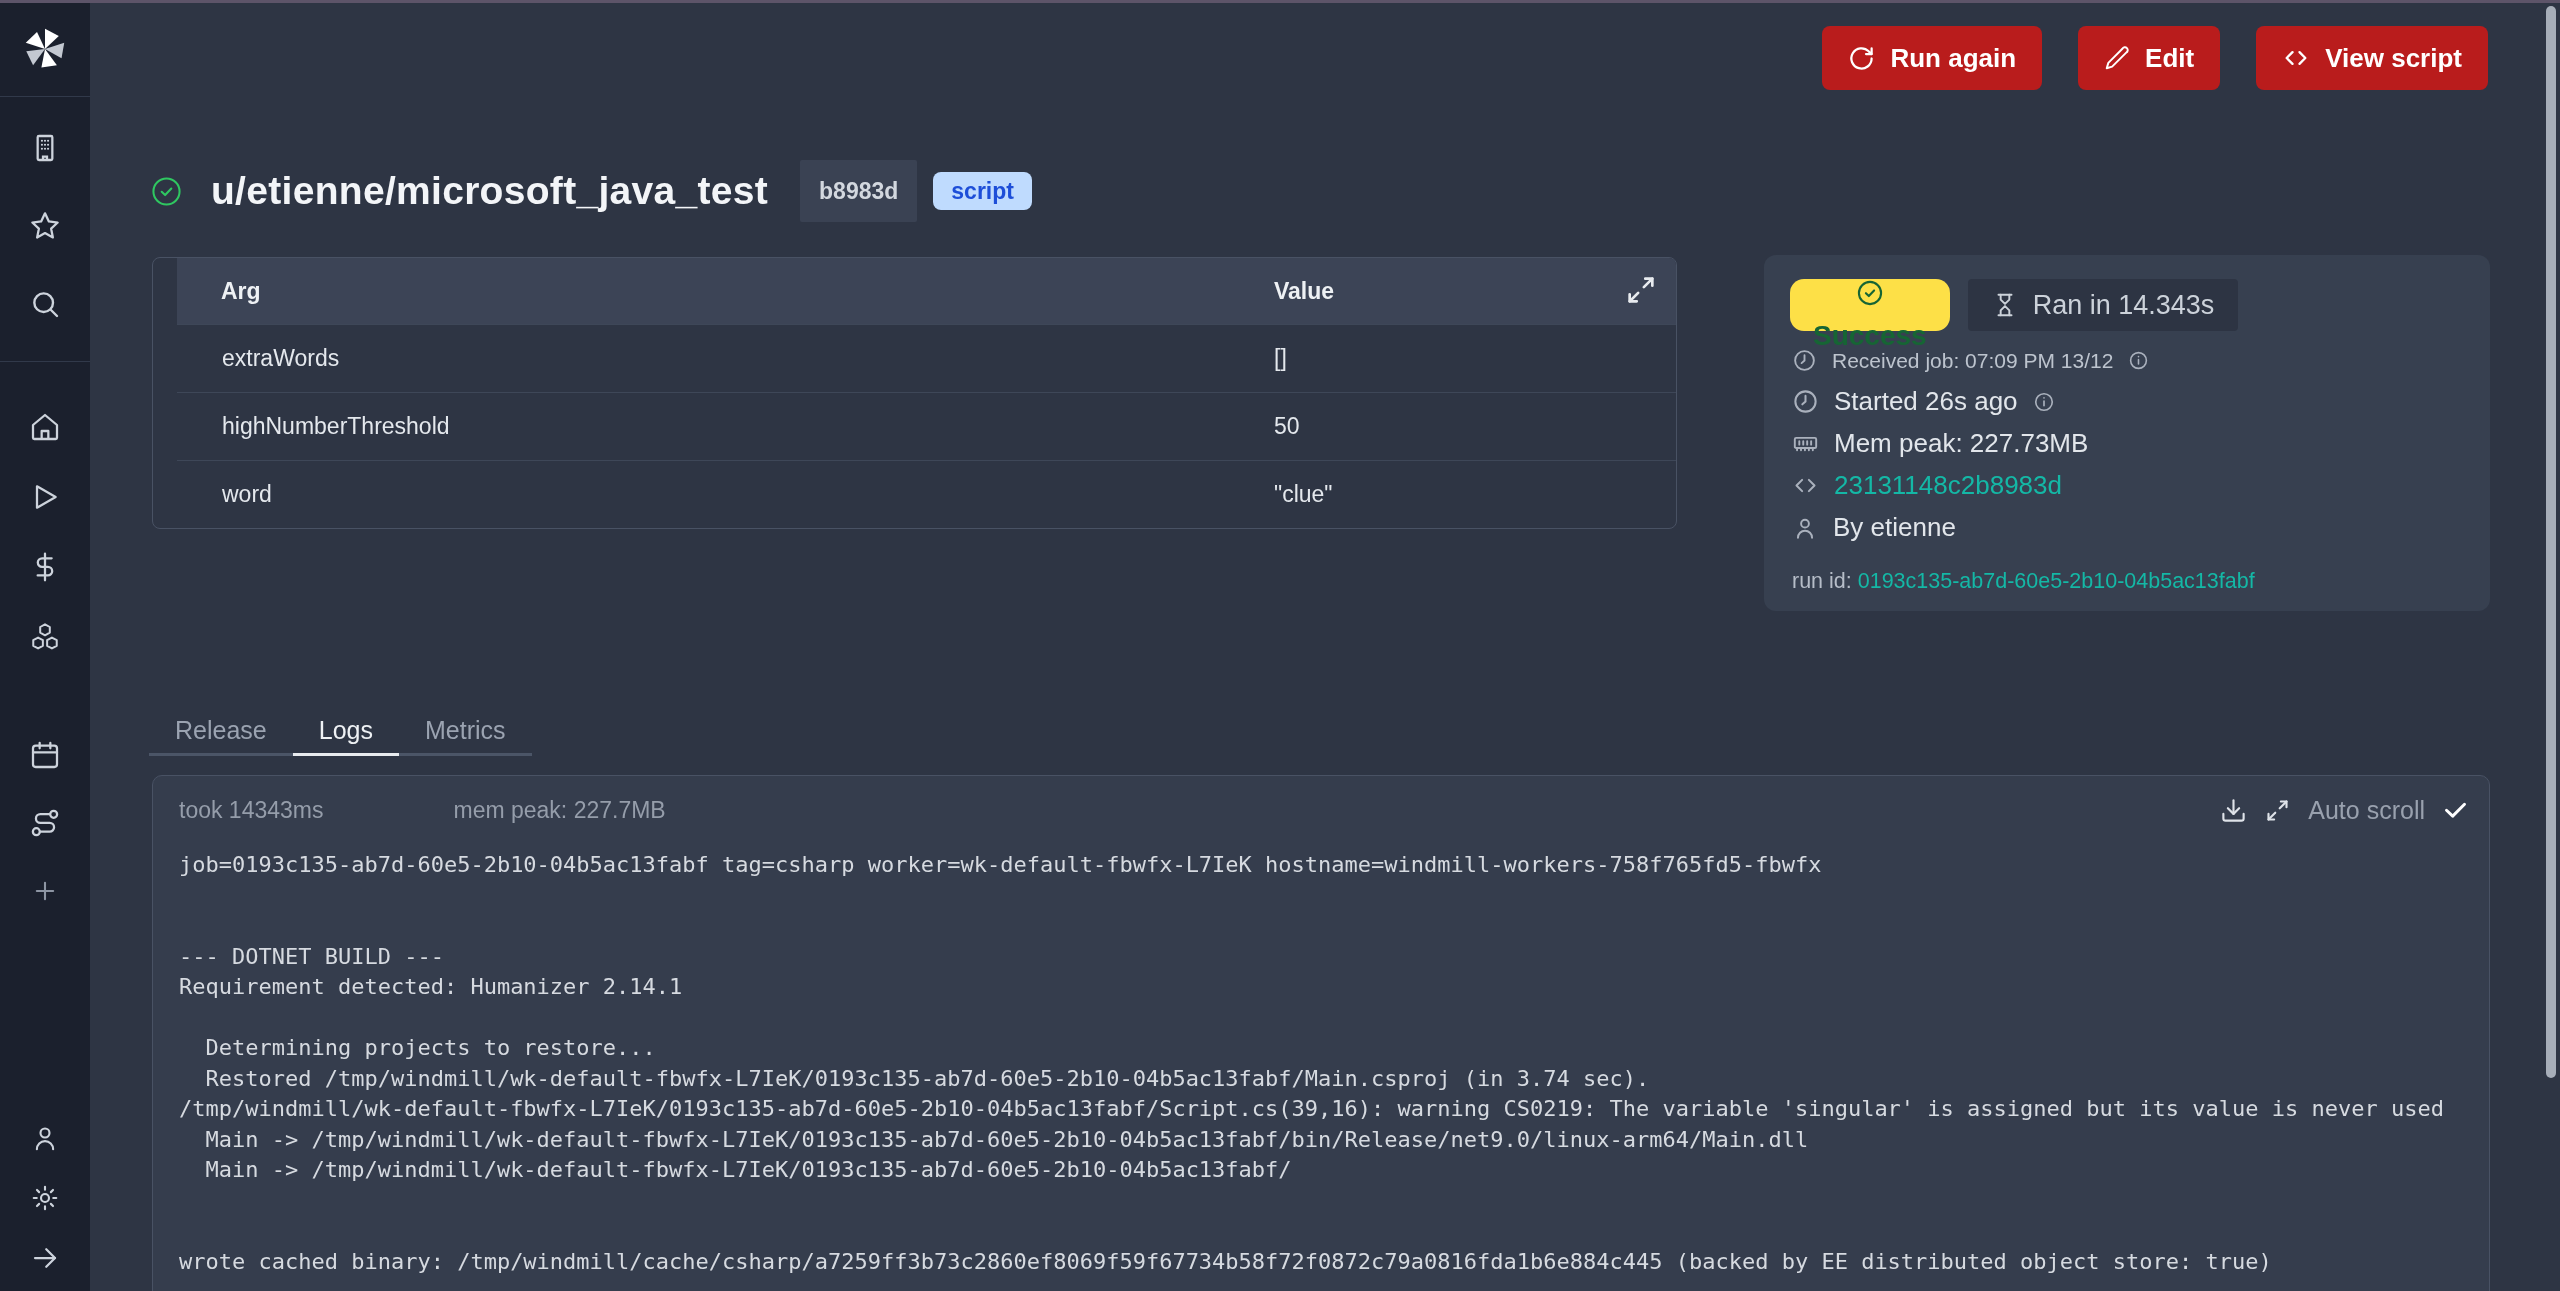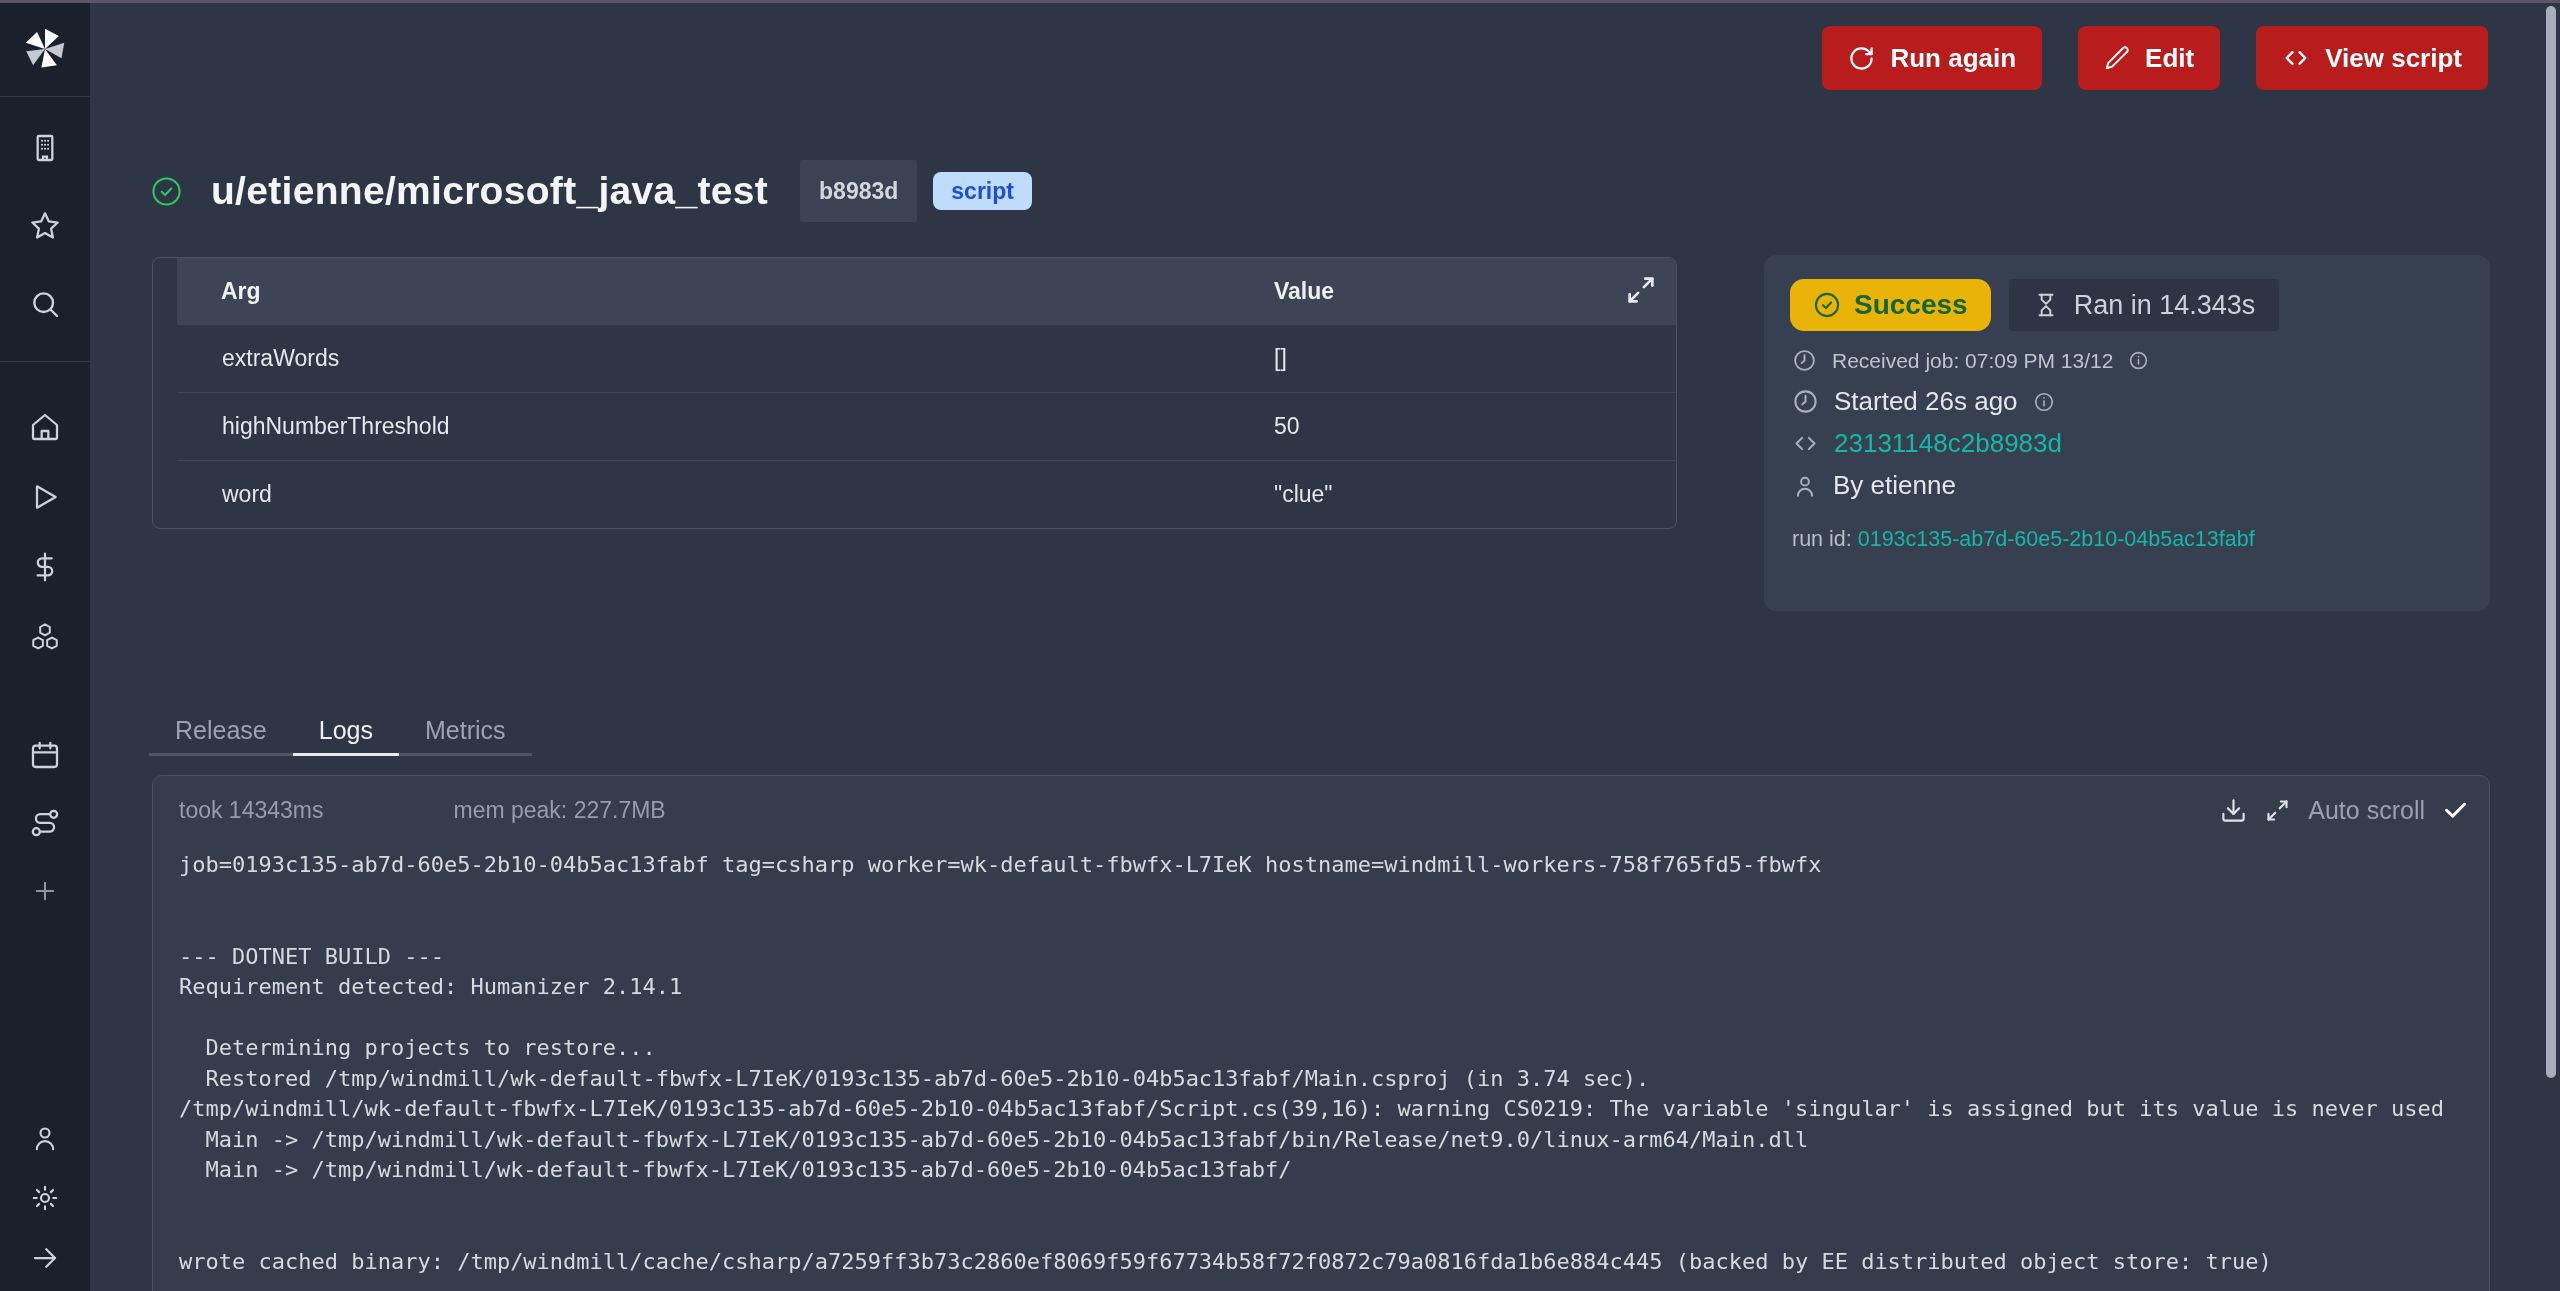--- a/index.html
+++ b/index.html
@@ -43,22 +43,22 @@
   .args-header .c1{width:1097px;padding-left:44px;box-sizing:border-box;font-size:23px;font-weight:700;color:#eef1f4;}
   .args-header .c2{font-size:23px;font-weight:700;color:#eef1f4;}
   .tbl-expand{position:absolute;right:18px;top:15px;display:flex;cursor:pointer;}
   .args-row{height:67px;display:flex;align-items:center;border-top:1px solid #3e4758;font-size:23px;color:#e4e8ed;}
   .args-row .c1{width:1097px;padding-left:45px;box-sizing:border-box;}
 
   
   .run-card{position:absolute;left:1764px;top:255px;width:726px;height:356px;background:#374050;
             border-radius:12px;padding:24px 26px;box-sizing:border-box;z-index:5;}
   .status-row{display:flex;align-items:center;margin-bottom:17px;}
-  .success-badge{height:52px;padding:0 23px;background:#eab308;color:#166534;font-size:28px;font-weight:600;
-                 border-radius:14px;display:flex;align-items:center;gap:13px;}
+  .success-badge{height:52px;padding:0 23px;background:#fde047;color:#166534;font-size:28px;font-weight:600;
+                 border-radius:14px;display:flex;align-items:center;gap:13px;flex-direction:column;}
   .success-badge svg{stroke:#166534;}
   .ran-pill{height:52px;margin-left:18px;padding:0 24px;background:#2d3443;color:#ccd2da;font-size:27px;
             display:flex;align-items:center;gap:15px;border-radius:4px;}
   .ran-pill svg{stroke:#ccd2da;}
   .info-line{display:flex;align-items:center;gap:15px;color:#e2e6eb;font-size:26px;margin:0 0 11px 2px;}
   .info-line svg{stroke:#aab1bd;flex:none;}
   .info-line.small{font-size:21px;color:#bdc4ce;margin-bottom:13px;}
   .link{color:#14b8a6;cursor:pointer;text-decoration:none;}
   .runid-line{margin-top:26px;margin-left:2px;font-size:21.5px;color:#b6bdc8;}
 
@@ -353,20 +353,30 @@
       <span>Started 26s ago</span>
       <span style="display:flex">
         <svg width="22" height="22" viewBox="0 0 24 24" fill="none" stroke="#aab1bd" stroke-width="1.8" stroke-linecap="round">
           <circle cx="12" cy="12" r="9"></circle>
             <line x1="12" y1="11" x2="12" y2="16"></line>
             <line x1="12" y1="7.5" x2="12" y2="7.6"></line>
         </svg>
       </span>
     </div>
 
+    <div class="info-line">
+      <span style="display:flex">
+        <svg width="27" height="27" viewBox="0 0 24 24" fill="none" stroke-width="1.7" stroke-linecap="round" stroke-linejoin="round">
+          <rect x="2.5" y="7" width="19" height="9" rx="1.2"></rect>
+          <path d="M6.5 10v3M10 10v3M13.5 10v3M17 10v3"></path>
+          <path d="M4.5 16v2M8 16v2M11.5 16v2M15 16v2M18.5 16v2"></path>
+        </svg>
+      </span>
+      <span>Mem peak: 227.73MB</span>
+    </div>
 
     <div class="info-line">
       <span style="display:flex">
         <svg width="27" height="27" viewBox="0 0 24 24" fill="none" stroke-width="1.8" stroke-linecap="round" stroke-linejoin="round">
           <polyline points="15 17 20 12 15 7"></polyline>
             <polyline points="9 7 4 12 9 17"></polyline>
         </svg>
       </span>
       <a class="link">23131148c2b8983d</a>
     </div>

